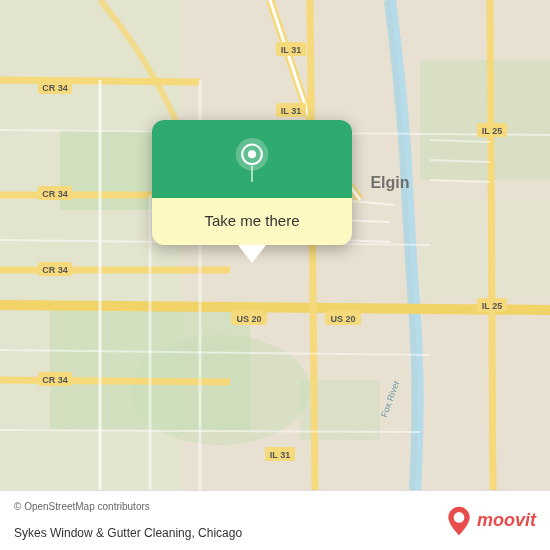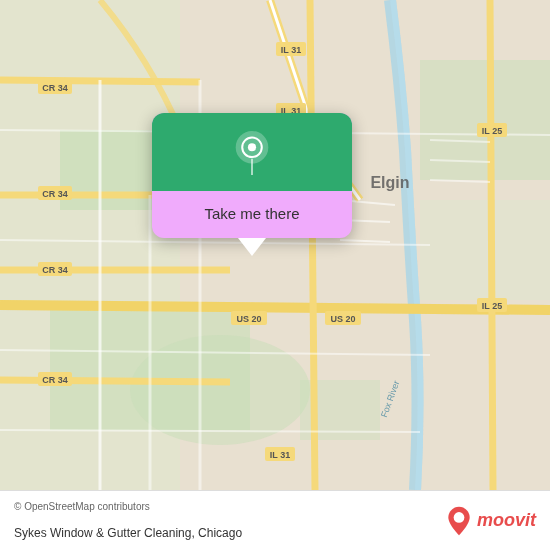--- a/index.html
+++ b/index.html
@@ -17,24 +17,24 @@
     
     #map-svg {
       position: absolute;
       top: 0; left: 0;
       width: 100%; height: 100%;
     }
 
     
     #popup-card {
       position: absolute;
-      top: 113px;
+      top: 120px;
       left: 152px;
       width: 200px;
-      background: #f0abfc;
+      background: #fef9c3;
       border-radius: 12px;
       box-shadow: 0 4px 16px rgba(0,0,0,0.3);
       display: flex;
       flex-direction: column;
       padding-bottom: 14px;
       z-index: 10;
     }
 
     #popup-green-top {
       width: 100%;

